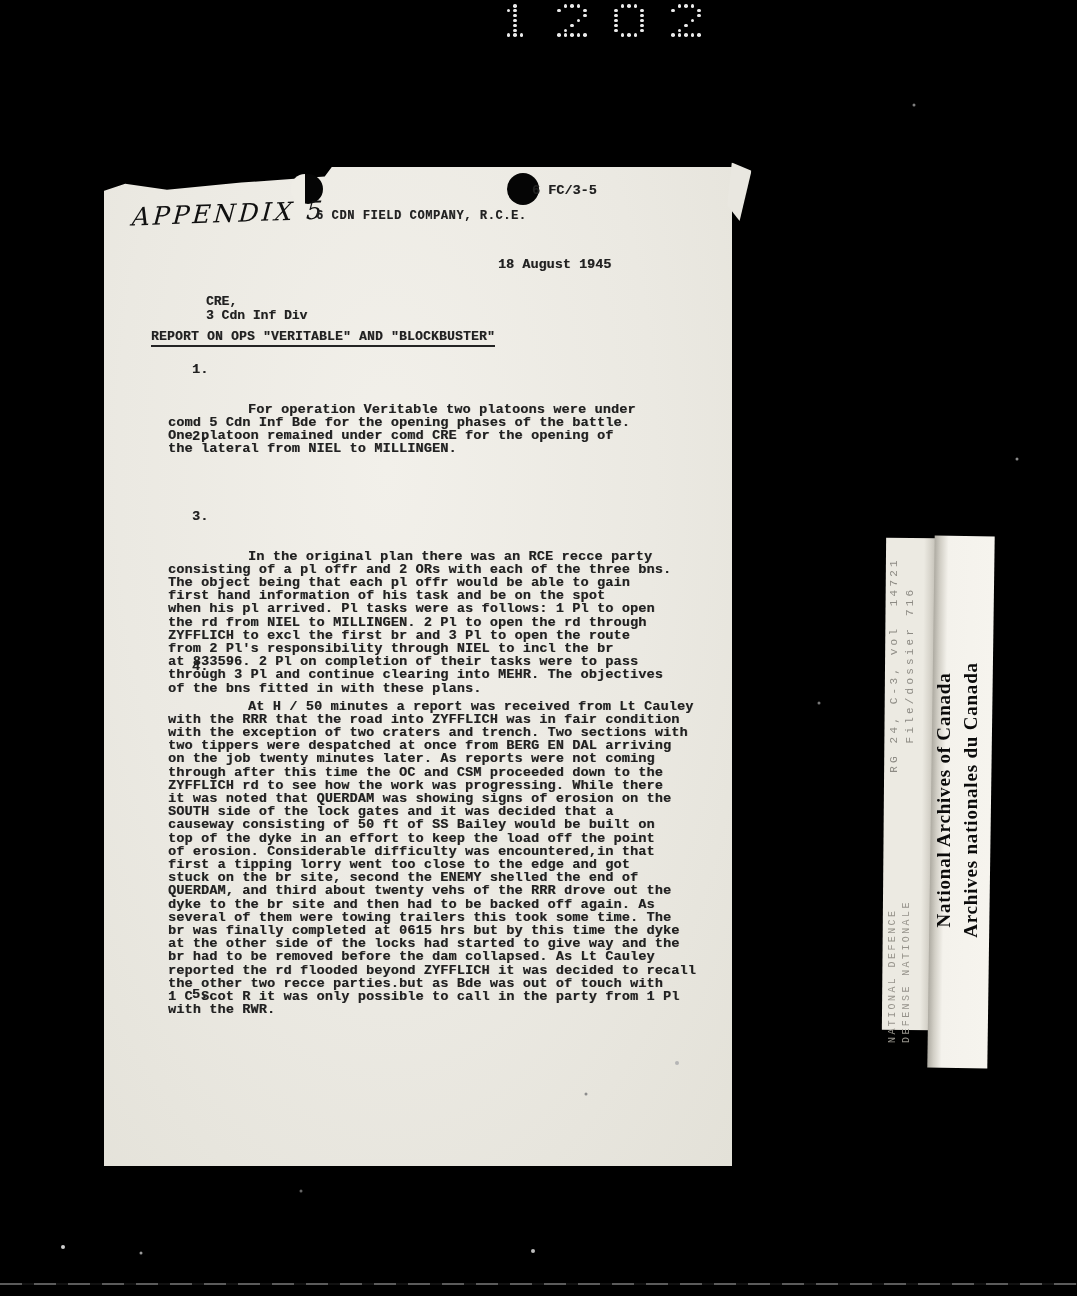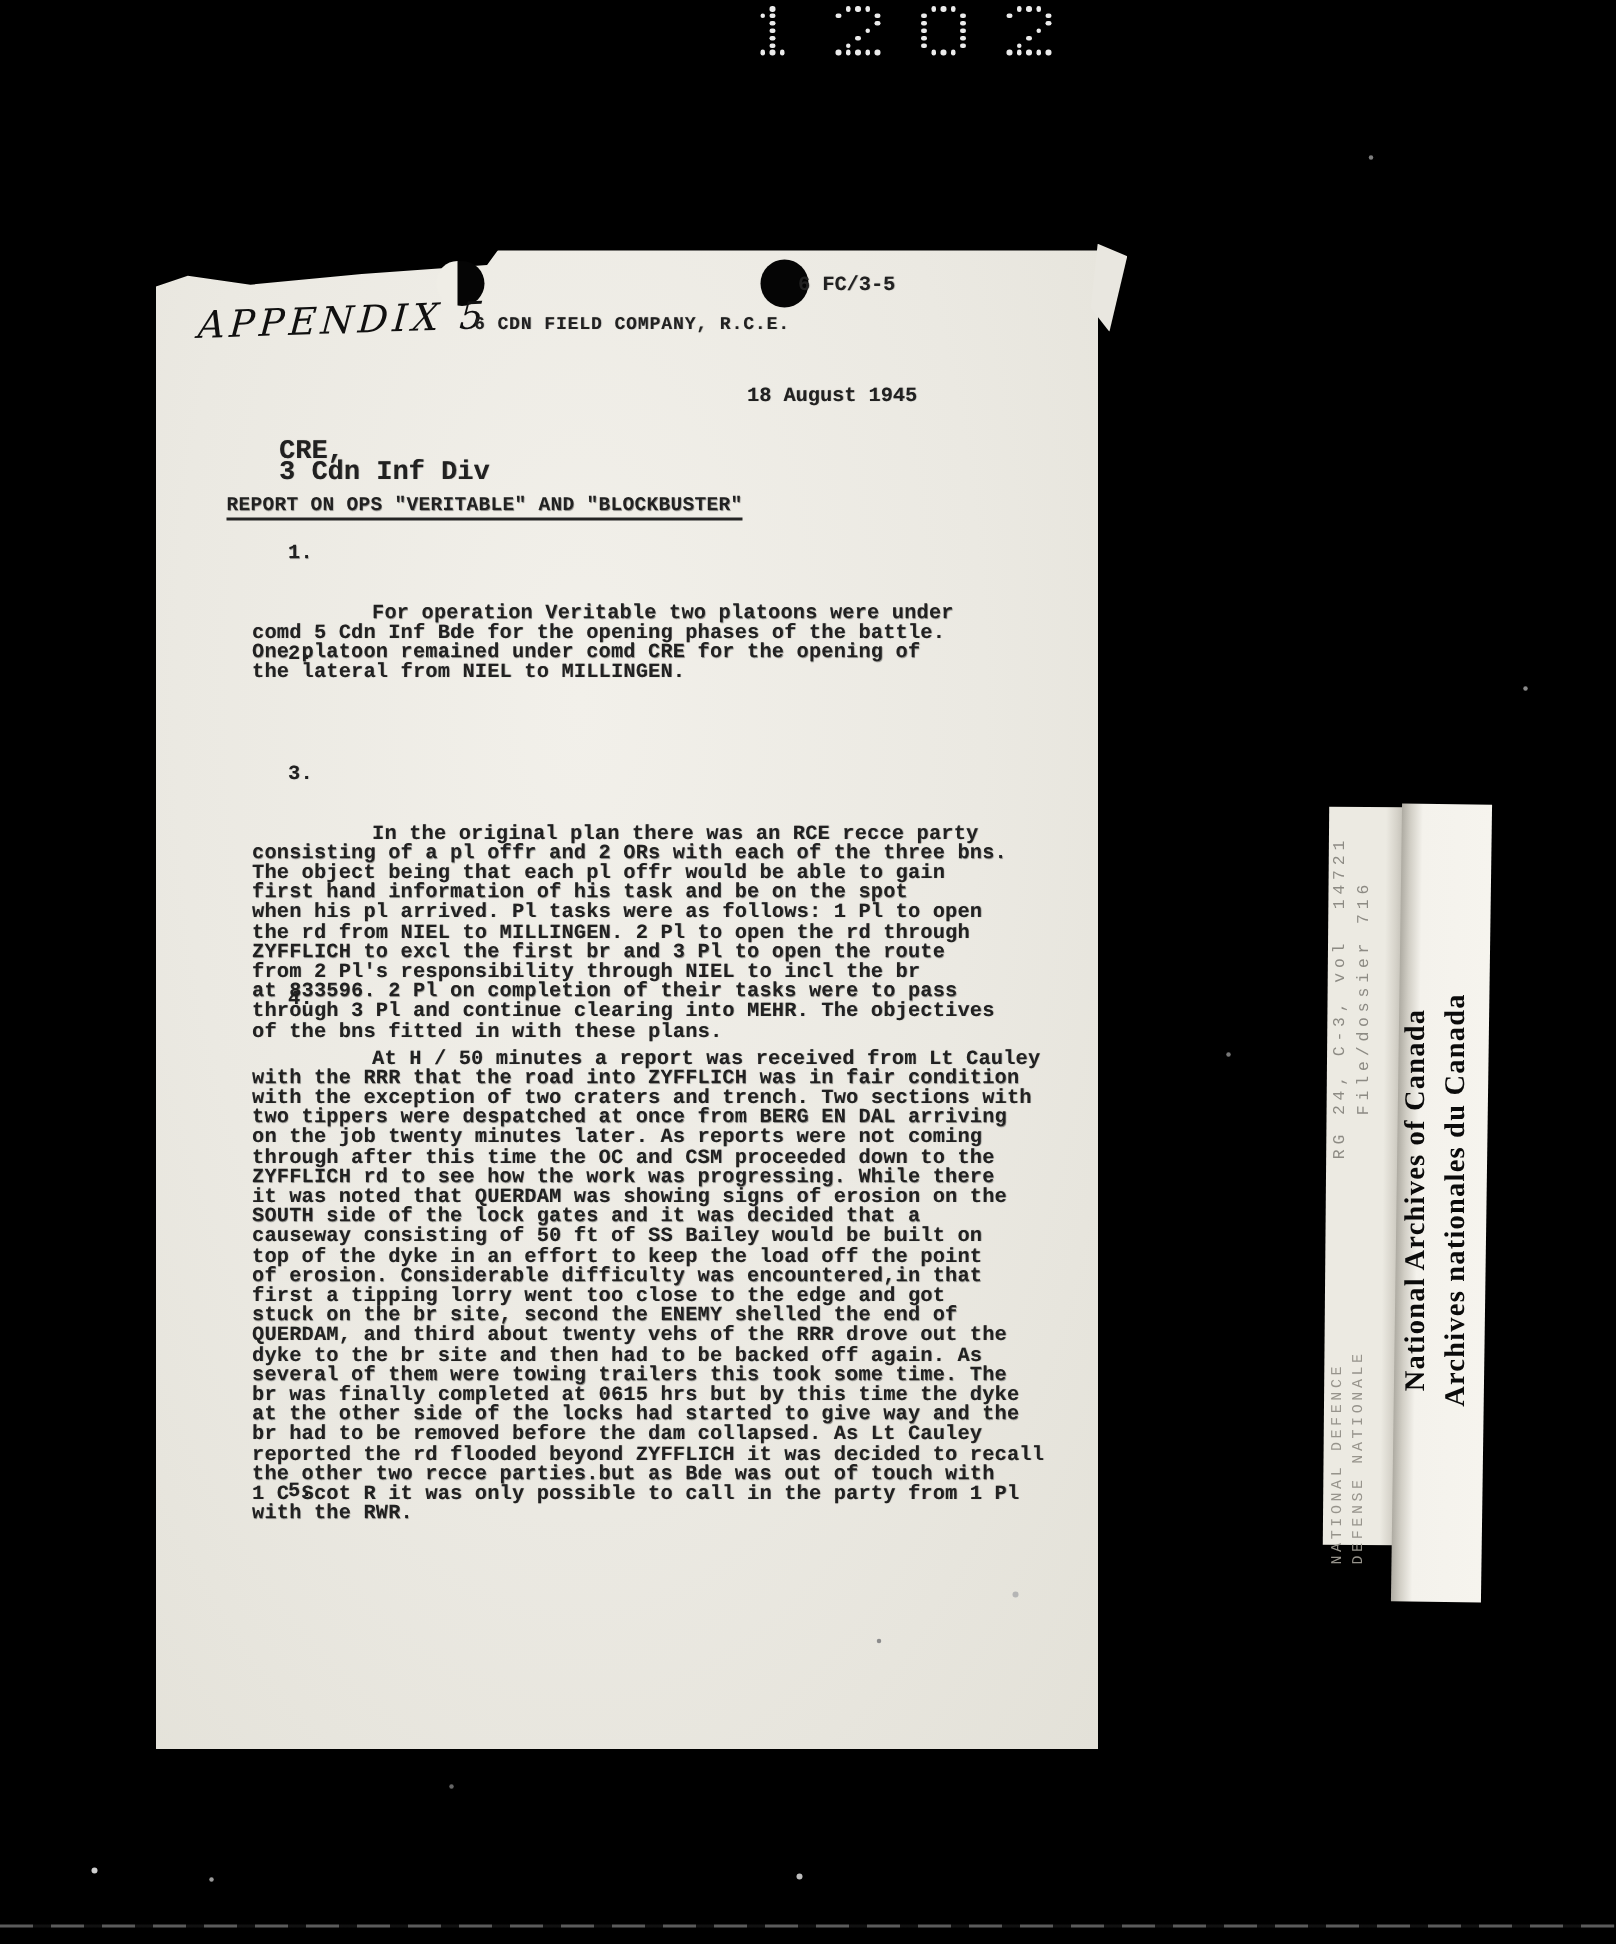--- a/index.html
+++ b/index.html
@@ -41,21 +41,21 @@
   .typeset{font-family:"Liberation Mono",monospace;font-weight:bold;color:#212121;
     text-shadow:.4px .4px .5px rgba(20,20,20,.45);}
   .appendix{
     position:absolute;left:28px;top:32px;font-family:"DejaVu Serif",serif;
     font-style:italic;font-size:25px;letter-spacing:3px;color:#101010;
     transform:rotate(-2deg) skewX(-6deg);
   }
   .unit-title{position:absolute;left:184px;top:42px;font-size:12px;letter-spacing:.6px;margin-left:28px;}
   .file-ref{position:absolute;left:428px;top:16px;font-size:13.5px;}
   .doc-date{position:absolute;left:394px;top:90px;font-size:13.5px;}
-  .addressee{position:absolute;left:82px;top:128px;font-size:18px;line-height:13.5px;white-space:pre;}
+  .addressee{position:absolute;left:102px;top:128px;font-size:13px;line-height:13.5px;white-space:pre;}
   .report-title{position:absolute;left:47px;top:162px;font-size:13px;letter-spacing:.2px;
     border-bottom:2px solid #242424;padding-bottom:1px;}
   .para{position:absolute;left:64px;font-size:13.5px;line-height:13.2px;white-space:pre;letter-spacing:.15px;}
   .para .pnum{position:absolute;left:24px;top:0;}
   .para .pbody{text-indent:80px;}
   .p1{top:196px}.p2{top:263px}.p3{top:343px}.p4{top:493px}.p5{top:821px}
   
   .strip-narrow{
     position:absolute;left:884px;top:538px;width:50px;height:492px;
     background:linear-gradient(90deg,#eceae2 0 76%,#d6d3ca 90%,#c2bfb6 100%);

